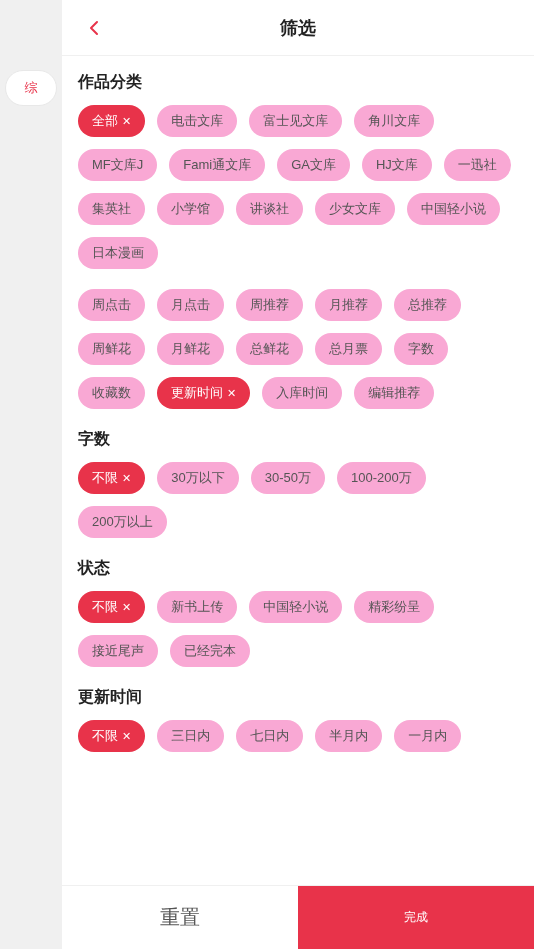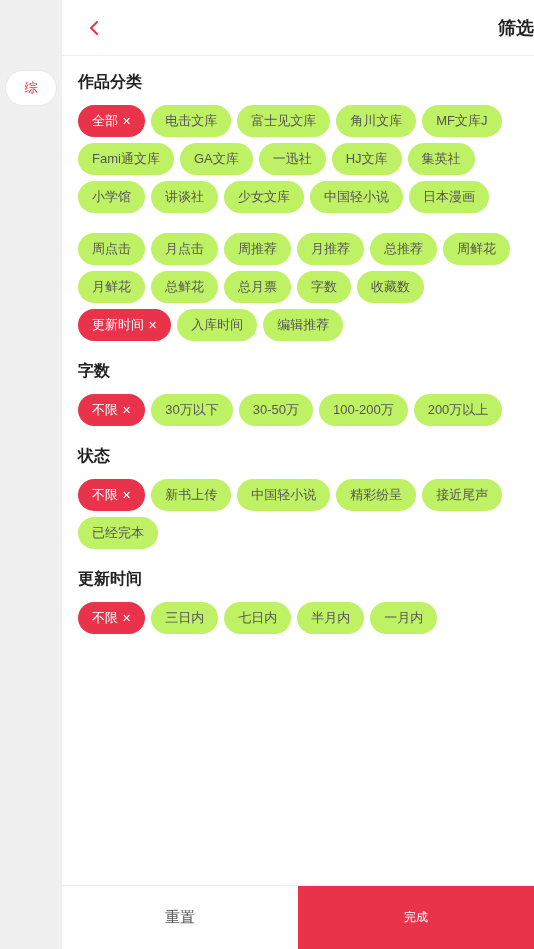--- a/index.html
+++ b/index.html
@@ -53,21 +53,21 @@
       background: #fff;
       display: flex;
       flex-direction: column;
     }
 
     
     .header {
       height: 56px;
       display: flex;
       align-items: center;
-      justify-content: flex-end;
+      justify-content: center;
       position: relative;
       border-bottom: 1px solid #f0f0f0;
       flex-shrink: 0;
     }
     .header-back {
       position: absolute;
       left: 16px;
       width: 32px;
       height: 32px;
       display: flex;
@@ -94,33 +94,33 @@
     .section-title {
       font-size: 16px;
       font-weight: 600;
       color: #222;
       margin-bottom: 12px;
     }
 
     .tags-wrap {
       display: flex;
       flex-wrap: wrap;
-      gap: 6px;
+      gap: 12px;
     }
 
     .tag {
       height: 32px;
       padding: 0 14px;
       border-radius: 16px;
       display: flex;
       align-items: center;
       justify-content: center;
       font-size: 13px;
       color: #555;
-      background: #bef264;
+      background: #f9a8d4;
       cursor: pointer;
       white-space: nowrap;
     }
     .tag.active {
       background: #e8334a;
       color: #fff;
     }
     .tag .close-icon {
       margin-left: 4px;
       font-size: 11px;
@@ -131,21 +131,21 @@
       height: 64px;
       display: flex;
       flex-shrink: 0;
       border-top: 1px solid #f0f0f0;
     }
     .footer-reset {
       flex: 1;
       display: flex;
       align-items: center;
       justify-content: center;
-      font-size: 15px;
+      font-size: 20px;
       color: #555;
       cursor: pointer;
       background: #fff;
     }
     .footer-confirm {
       flex: 1;
       display: flex;
       align-items: center;
       justify-content: center;
       font-size: 12px;
@@ -195,24 +195,24 @@
           <div class="tag">
             <span>MF文库J</span>
           </div>
           <div class="tag">
             <span>Fami通文库</span>
           </div>
           <div class="tag">
             <span>GA文库</span>
           </div>
           <div class="tag">
+            <span>HJ文库</span>
+          </div>
+          <div class="tag">
             <span>一迅社</span>
-          </div>
-          <div class="tag">
-            <span>HJ文库</span>
           </div>
           <div class="tag">
             <span>集英社</span>
           </div>
           <div class="tag">
             <span>小学馆</span>
           </div>
           <div class="tag">
             <span>讲谈社</span>
           </div>

